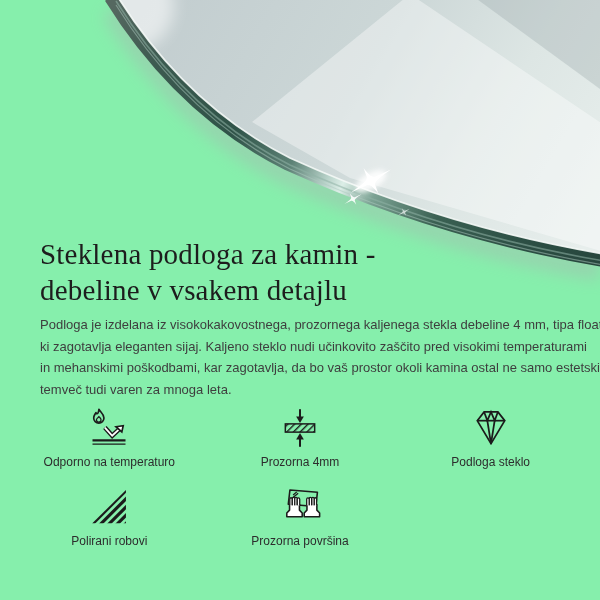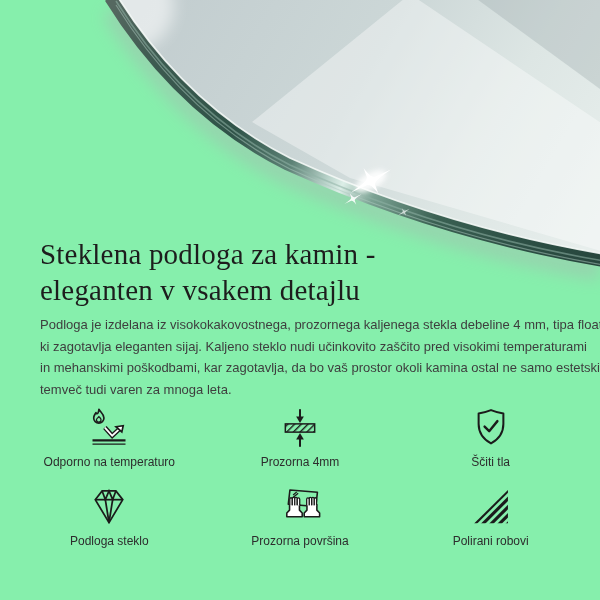--- a/index.html
+++ b/index.html
@@ -80,21 +80,21 @@
         <use href="#sparklePath" transform="translate(371,181) rotate(-30) scale(1.15)" fill="#ffffff"></use>
         <circle cx="371" cy="181" r="2.4" fill="#ffffff"></circle>
         <use href="#sparklePath" transform="translate(353,199) rotate(-30) scale(0.5)" fill="#ffffff" opacity="0.9"></use>
         <use href="#sparklePath" transform="translate(404,212) rotate(-30) scale(0.33)" fill="#ffffff" opacity="0.7"></use>
       </g>
     </svg>
   </div>
 
   <h1 class="title">
     <span>Steklena podloga za kamin -</span>
-    <span>eleganten v vsakem detajlu</span>
+    <span>debeline v vsakem detajlu</span>
   </h1>
 
   <div class="desc">
     <span>Podloga je izdelana iz visokokakovostnega, prozornega kaljenega stekla debeline 4 mm, tipa float,</span>
     <span>ki zagotavlja eleganten sijaj. Kaljeno steklo nudi učinkovito zaščito pred visokimi temperaturami</span>
     <span>in mehanskimi poškodbami, kar zagotavlja, da bo vaš prostor okoli kamina ostal ne samo estetski,</span>
     <span>temveč tudi varen za mnoga leta.</span>
   </div>
 
   <div class="features">
@@ -123,39 +123,50 @@
         </defs>
         <line x1="24" y1="3.5" x2="24" y2="12" stroke="#1b1b1b" stroke-width="2.2"></line>
         <polygon points="24,18.5 19.8,11.5 28.2,11.5" fill="#1b1b1b"></polygon>
         <rect x="8" y="19.5" width="32" height="9" fill="url(#hatch)" stroke="#1b1b1b" stroke-width="1.6"></rect>
         <polygon points="24,29.5 19.8,36.5 28.2,36.5" fill="#1b1b1b"></polygon>
         <line x1="24" y1="36" x2="24" y2="44.5" stroke="#1b1b1b" stroke-width="2.2"></line>
       </svg>
       <div class="label">Prozorna 4mm</div>
     </div>
 
-    <div class="feature">
-      <svg viewBox="0 0 48 48">
-        <path d="M24,4.5 C28.5,6.3 33,7.5 37.5,8.2 L37.5,19.5 C37.5,29 32.5,36 24,40.8 C15.5,36 10.5,29 10.5,19.5 L10.5,8.2 C15,7.5 19.5,6.3 24,4.5 Z" fill="none" stroke="#1b1b1b" stroke-width="2.2" stroke-linejoin="round"></path>
-        <polyline points="17,22.5 22,27.5 31,16.5" fill="none" stroke="#1b1b1b" stroke-width="2.6" stroke-linecap="round" stroke-linejoin="round"></polyline>
-      </svg>
-      <div class="label">Ščiti tla</div>
-    </div>
 
     <div class="feature">
       <svg viewBox="0 0 48 48">
         <g stroke="#1b1b1b" fill="none" stroke-width="1.9" stroke-linejoin="miter">
           <polygon points="9,16 16.5,6.5 31.5,6.5 39,16 24,41"></polygon>
           <line x1="9" y1="16" x2="39" y2="16"></line>
           <polyline points="16.5,6.5 20,16 24,6.5 28,16 31.5,6.5"></polyline>
           <line x1="20" y1="16" x2="24" y2="41"></line>
           <line x1="28" y1="16" x2="24" y2="41"></line>
         </g>
       </svg>
       <div class="label">Podloga steklo</div>
+    </div>
+
+    <div class="feature">
+      <svg viewBox="0 0 48 48">
+        <defs>
+          <clipPath id="triClip">
+              <path d="M5.5,42 L42.5,42 L42.5,5.5 Z"></path>
+            </clipPath>
+        </defs>
+        <g clip-path="url(#triClip)" stroke="#1b1b1b" stroke-width="3.4">
+          <line x1="0.5" y1="48" x2="48.5" y2="0"></line>
+          <line x1="9.5" y1="48" x2="57.5" y2="0"></line>
+          <line x1="18.5" y1="48" x2="66.5" y2="0"></line>
+          <line x1="27.5" y1="48" x2="75.5" y2="0"></line>
+          <line x1="36.5" y1="48" x2="84.5" y2="0"></line>
+        </g>
+      </svg>
+      <div class="label">Polirani robovi</div>
     </div>
 
     <div class="feature">
       <svg viewBox="0 0 48 48">
         <g stroke="#1b1b1b" fill="none" stroke-width="1.7" stroke-linejoin="round">
           <polygon points="13,5.5 43,8 41.2,23.5 11.2,21"></polygon>
           <line x1="16.5" y1="11" x2="20.5" y2="7.5" stroke-width="1.4"></line>
           <line x1="16" y1="14" x2="22" y2="9" stroke-width="1.4"></line>
         </g>
         <g id="hand">
@@ -163,32 +174,14 @@
           <path d="M12.9,22 L12.9,15.4 A1.35,1.5 0 0 1 15.6,15.4 L15.6,22" fill="#ffffff" stroke="#1b1b1b" stroke-width="1.4"></path>
           <path d="M15.6,22 L15.6,15.0 A1.35,1.5 0 0 1 18.3,15.0 L18.3,22" fill="#ffffff" stroke="#1b1b1b" stroke-width="1.4"></path>
           <path d="M18.3,22 L18.3,15.0 A1.35,1.5 0 0 1 21.0,15.0 L21.0,22" fill="#ffffff" stroke="#1b1b1b" stroke-width="1.4"></path>
           <path d="M21.0,22 L21.0,15.6 A1.35,1.5 0 0 1 23.7,15.6 L23.7,22" fill="#ffffff" stroke="#1b1b1b" stroke-width="1.4"></path>
         </g>
         <use href="#hand" transform="translate(55,0) scale(-1,1)"></use>
       </svg>
       <div class="label">Prozorna površina</div>
     </div>
 
-    <div class="feature">
-      <svg viewBox="0 0 48 48">
-        <defs>
-          <clipPath id="triClip">
-              <path d="M5.5,42 L42.5,42 L42.5,5.5 Z"></path>
-            </clipPath>
-        </defs>
-        <g clip-path="url(#triClip)" stroke="#1b1b1b" stroke-width="3.4">
-          <line x1="0.5" y1="48" x2="48.5" y2="0"></line>
-          <line x1="9.5" y1="48" x2="57.5" y2="0"></line>
-          <line x1="18.5" y1="48" x2="66.5" y2="0"></line>
-          <line x1="27.5" y1="48" x2="75.5" y2="0"></line>
-          <line x1="36.5" y1="48" x2="84.5" y2="0"></line>
-        </g>
-      </svg>
-      <div class="label">Polirani robovi</div>
-    </div>
-
   </div>
 </div>
 
 </body></html>

